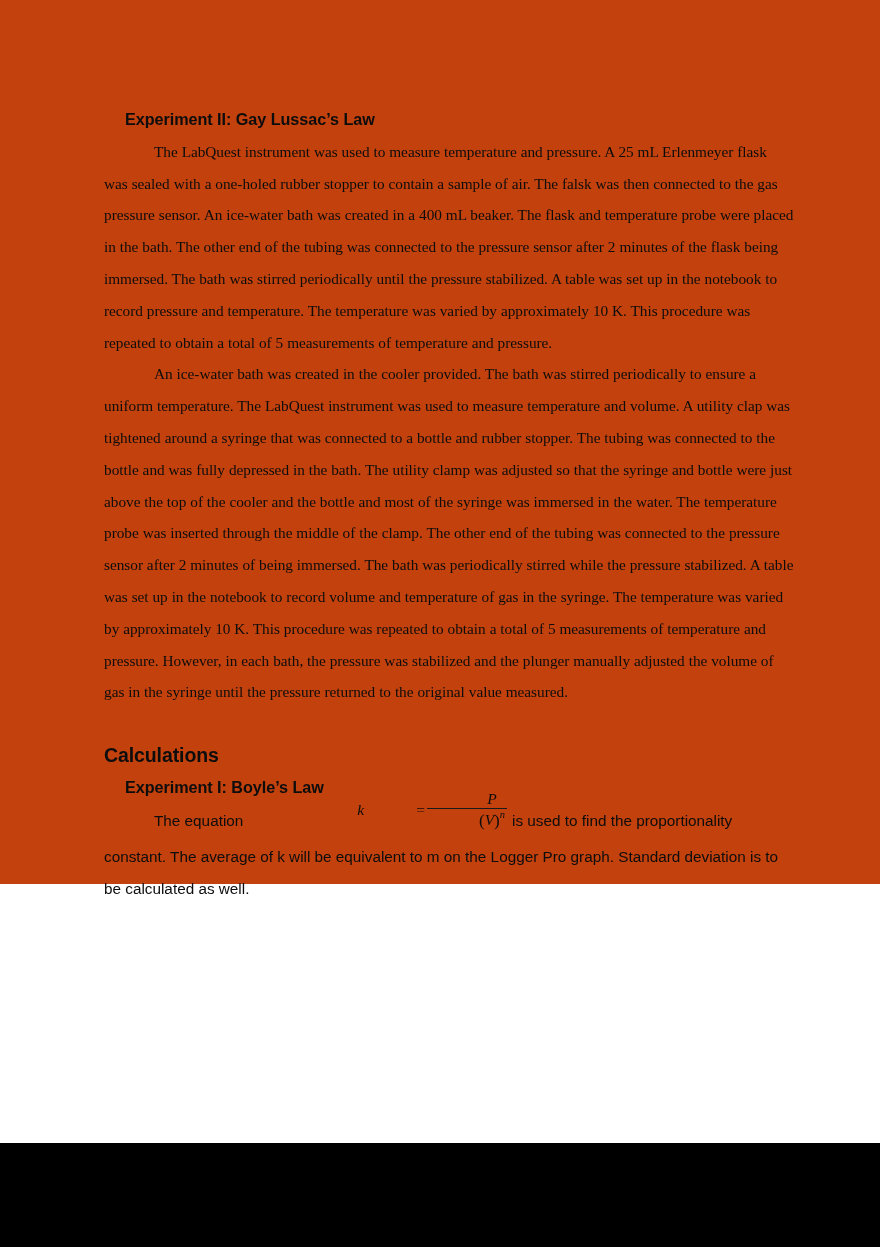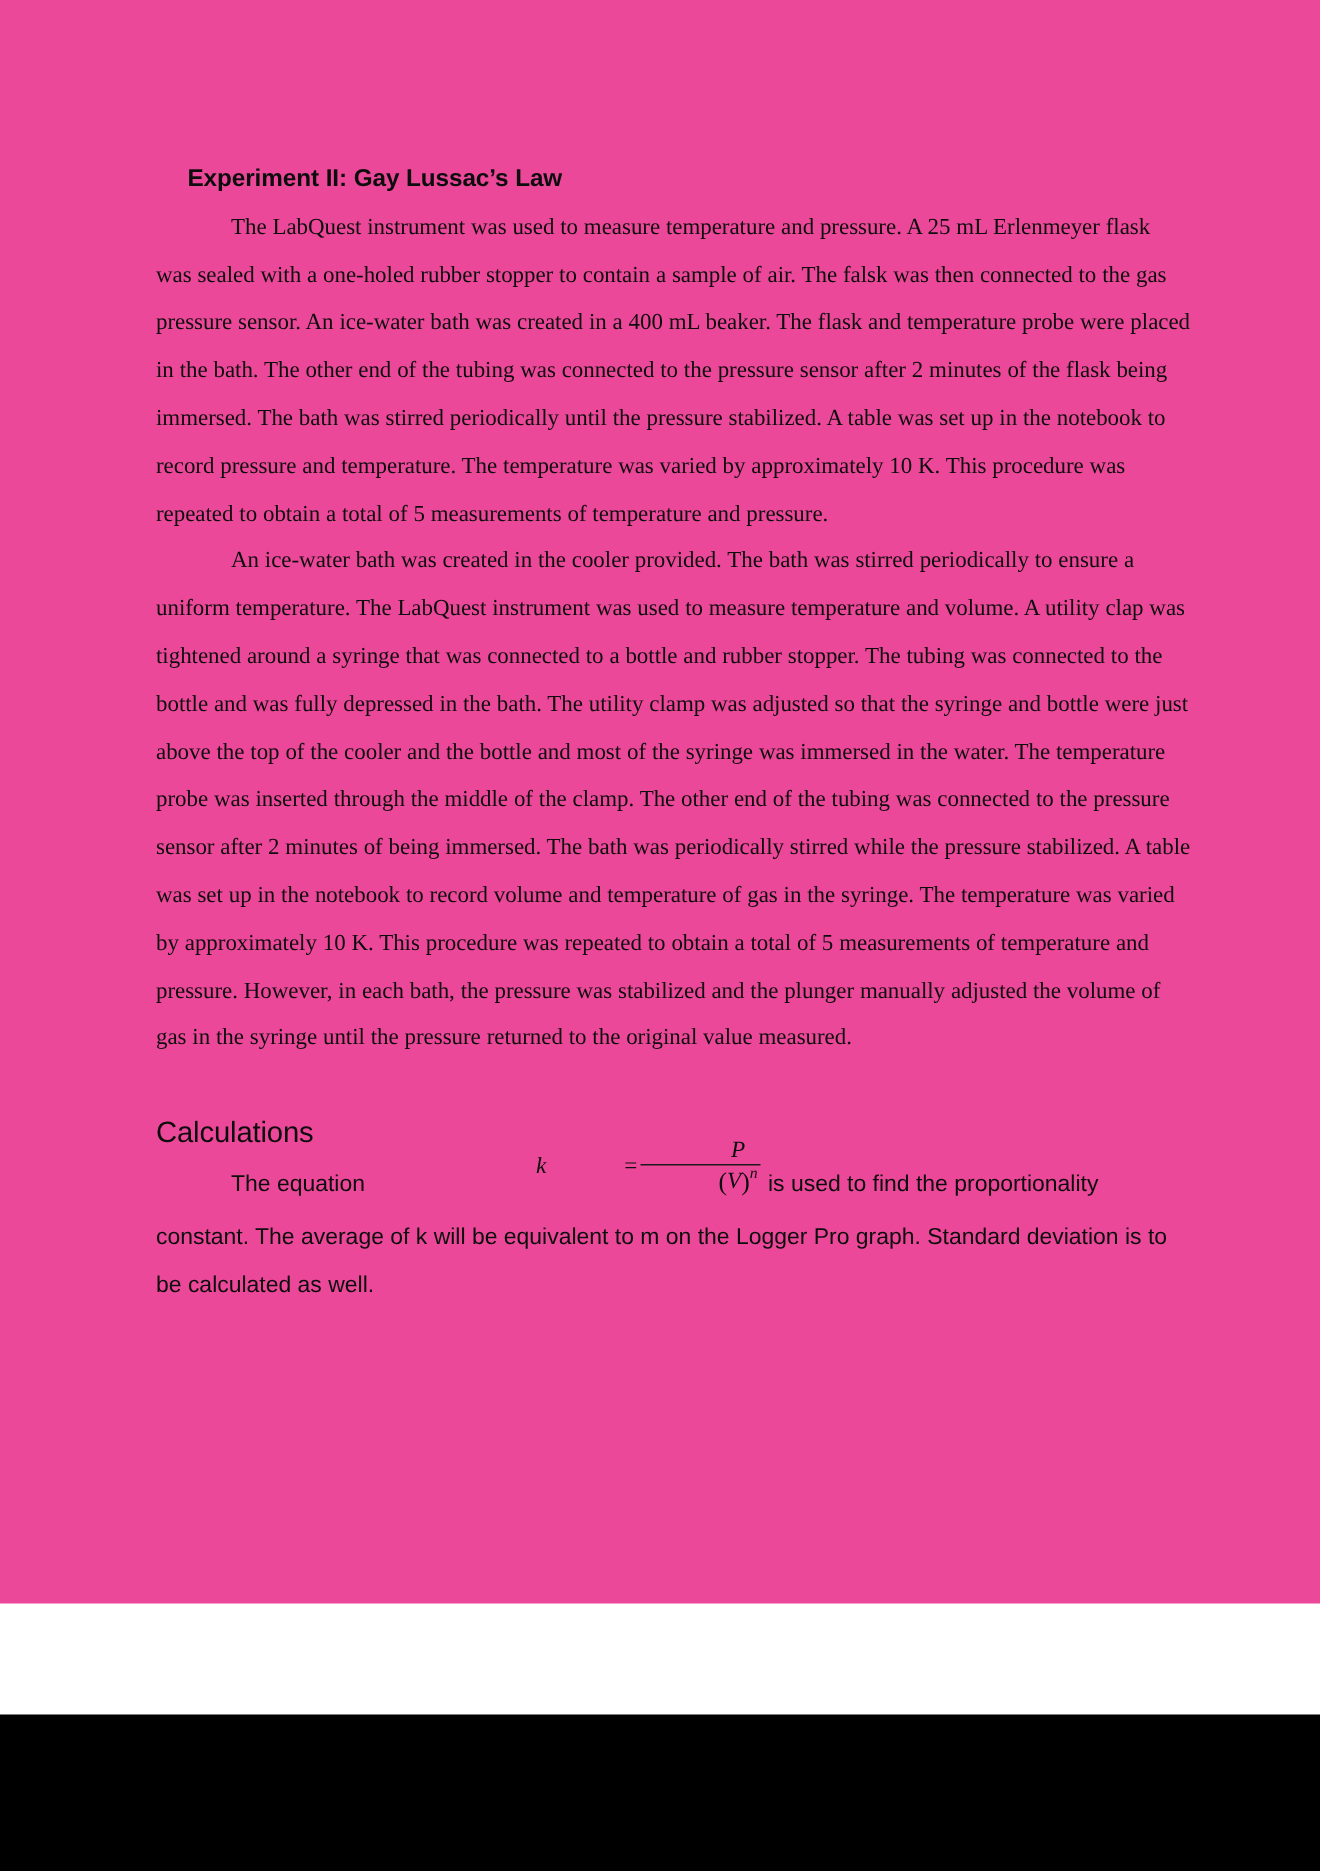--- a/index.html
+++ b/index.html
@@ -15,35 +15,35 @@
     font-family: "Liberation Sans", sans-serif;
     color: #0d0d0d;
     -webkit-font-smoothing: antialiased;
   }
 
   #page {
     position: absolute;
     left: 0;
     top: 0;
     width: 880px;
-    height: 1069px;
-    background: #ec4899;
+    height: 884px;
+    background: #c2410c;
   }
 
   #content {
     position: absolute;
     left: 104px;
     top: 104px;
     width: 690px;
   }
 
   
   .h1 {
     font-size: 19.5px;
-    font-weight: normal;
+    font-weight: bold;
     line-height: 31.8px;
     margin: 0;
     padding: 0;
     letter-spacing: -0.1px;
     color: #0d0d0d;
   }
   .h2 {
     font-size: 16.2px;
     font-weight: bold;
     line-height: 31.8px;
@@ -174,19 +174,20 @@
 
     <p class="para">The LabQuest instrument was used to measure temperature and pressure. A 25 mL Erlenmeyer flask was sealed with a one-holed rubber stopper to contain a sample of air. The falsk was then connected to the gas pressure sensor. An ice-water bath was created in a 400 mL beaker. The flask and temperature probe were placed in the bath. The other end of the tubing was connected to the pressure sensor after 2 minutes of the flask being immersed. The bath was stirred periodically until the pressure stabilized. A table was set up in the notebook to record pressure and temperature. The temperature was varied by approximately 10 K. This procedure was repeated to obtain a total of 5 measurements of temperature and pressure.</p>
 
 
     <p class="para">An ice-water bath was created in the cooler provided. The bath was stirred periodically to ensure a uniform temperature. The LabQuest instrument was used to measure temperature and volume. A utility clap was tightened around a syringe that was connected to a bottle and rubber stopper. The tubing was connected to the bottle and was fully depressed in the bath. The utility clamp was adjusted so that the syringe and bottle were just above the top of the cooler and the bottle and most of the syringe was immersed in the water. The temperature probe was inserted through the middle of the clamp. The other end of the tubing was connected to the pressure sensor after 2 minutes of being immersed. The bath was periodically stirred while the pressure stabilized. A table was set up in the notebook to record volume and temperature of gas in the syringe. The temperature was varied by approximately 10 K. This procedure was repeated to obtain a total of 5 measurements of temperature and pressure. However, in each bath, the pressure was stabilized and the plunger manually adjusted the volume of gas in the syringe until the pressure returned to the original value measured.</p>
 
     <div class="blank-line"></div>
 
     <h1 class="h1">Calculations</h1>
 
+    <h2 class="h2">Experiment I: Boyle’s Law</h2>
 
     <p class="formula-para"><span>The equation</span><span class="mathbox"><span class="m-lhs">k</span><span class="m-eq">=</span><span class="frac"><span class="num">P</span><span class="bar"></span><span class="den"><span class="paren">(</span><span class="vvar">V</span><span class="paren">)</span><span class="exp">n</span></span></span></span><span>is used to find the proportionality constant. The average of k will be equivalent to m on the Logger Pro graph. Standard deviation is to be calculated as well.</span></p>
 
   </div>
 </div>
 
 <div id="bottom-band"></div>
 
 </body></html>

